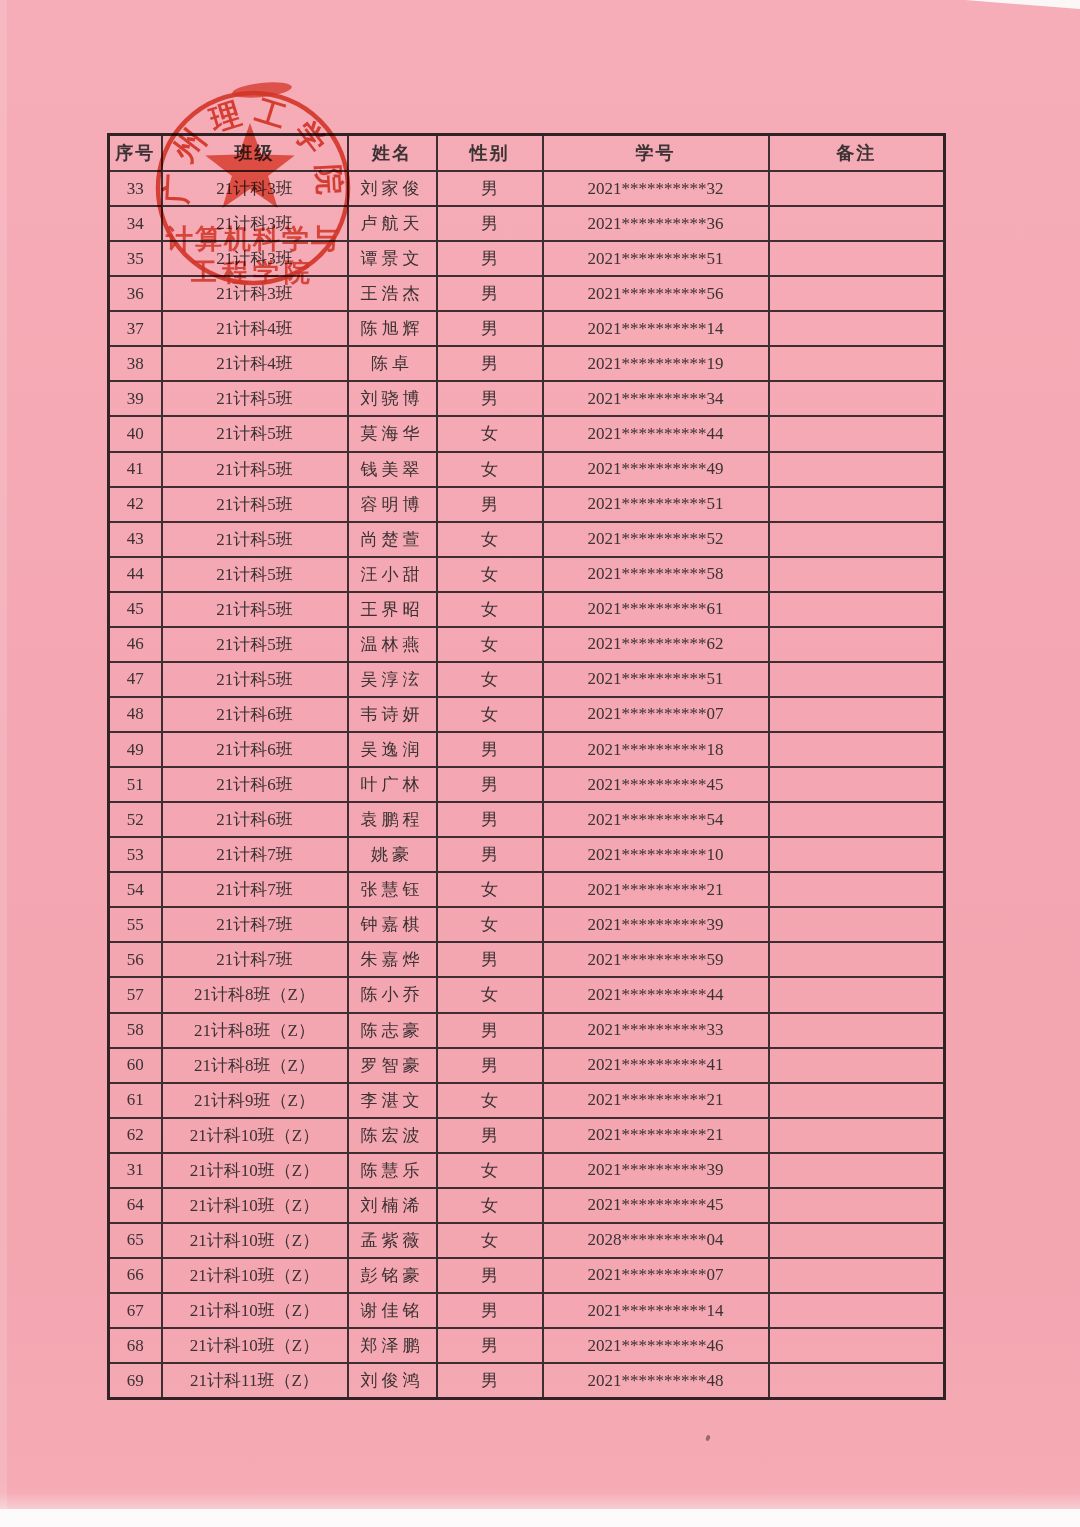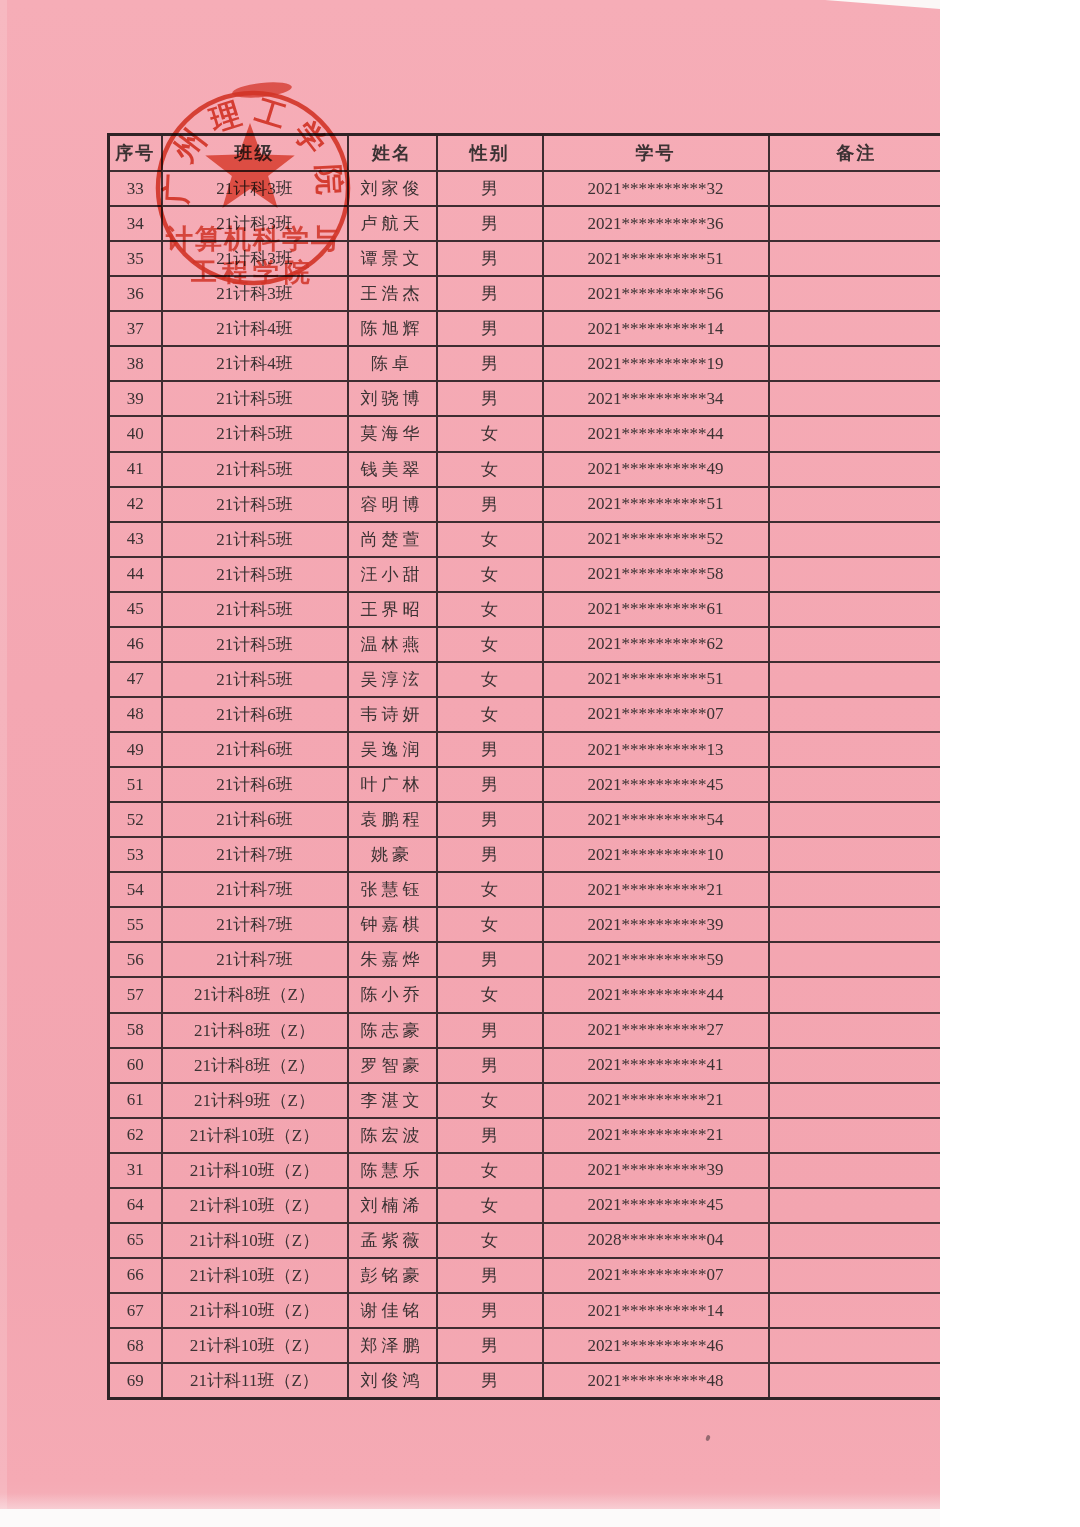--- a/index.html
+++ b/index.html
@@ -1,18 +1,18 @@
 <!DOCTYPE html>
 <html><head>
 <meta charset="utf-8">
 <style>
   html,body{margin:0;padding:0;}
   .page{
     position:relative;
-    width:940px;height:1527px;
+    width:1080px;height:1527px;
     background:linear-gradient(180deg,#f6adb7 0%,#f4a7b2 45%,#f3a5b0 80%,#f5aab4 97%,#f5b4bd 100%);
     overflow:hidden;
     font-family:"Liberation Serif","DejaVu Serif",serif;
   }
   table.roster{
     position:absolute;left:107px;top:133px;
     width:836px;height:1267px;
     border-collapse:collapse;table-layout:fixed;
     border:3px solid #2f2326;
   }
@@ -212,21 +212,21 @@
           <td class="cell-name">韦诗妍</td>
           <td class="cell-gender">女</td>
           <td class="cell-student-id">2021**********07</td>
           <td class="cell-note"></td>
         </tr>
         <tr>
           <td class="cell-no">49</td>
           <td class="cell-class">21计科6班</td>
           <td class="cell-name">吴逸润</td>
           <td class="cell-gender">男</td>
-          <td class="cell-student-id">2021**********13</td>
+          <td class="cell-student-id">2021**********18</td>
           <td class="cell-note"></td>
         </tr>
         <tr>
           <td class="cell-no">51</td>
           <td class="cell-class">21计科6班</td>
           <td class="cell-name">叶广林</td>
           <td class="cell-gender">男</td>
           <td class="cell-student-id">2021**********45</td>
           <td class="cell-note"></td>
         </tr>
@@ -276,21 +276,21 @@
           <td class="cell-name">陈小乔</td>
           <td class="cell-gender">女</td>
           <td class="cell-student-id">2021**********44</td>
           <td class="cell-note"></td>
         </tr>
         <tr>
           <td class="cell-no">58</td>
           <td class="cell-class">21计科8班（Z）</td>
           <td class="cell-name">陈志豪</td>
           <td class="cell-gender">男</td>
-          <td class="cell-student-id">2021**********27</td>
+          <td class="cell-student-id">2021**********33</td>
           <td class="cell-note"></td>
         </tr>
         <tr>
           <td class="cell-no">60</td>
           <td class="cell-class">21计科8班（Z）</td>
           <td class="cell-name">罗智豪</td>
           <td class="cell-gender">男</td>
           <td class="cell-student-id">2021**********41</td>
           <td class="cell-note"></td>
         </tr>

